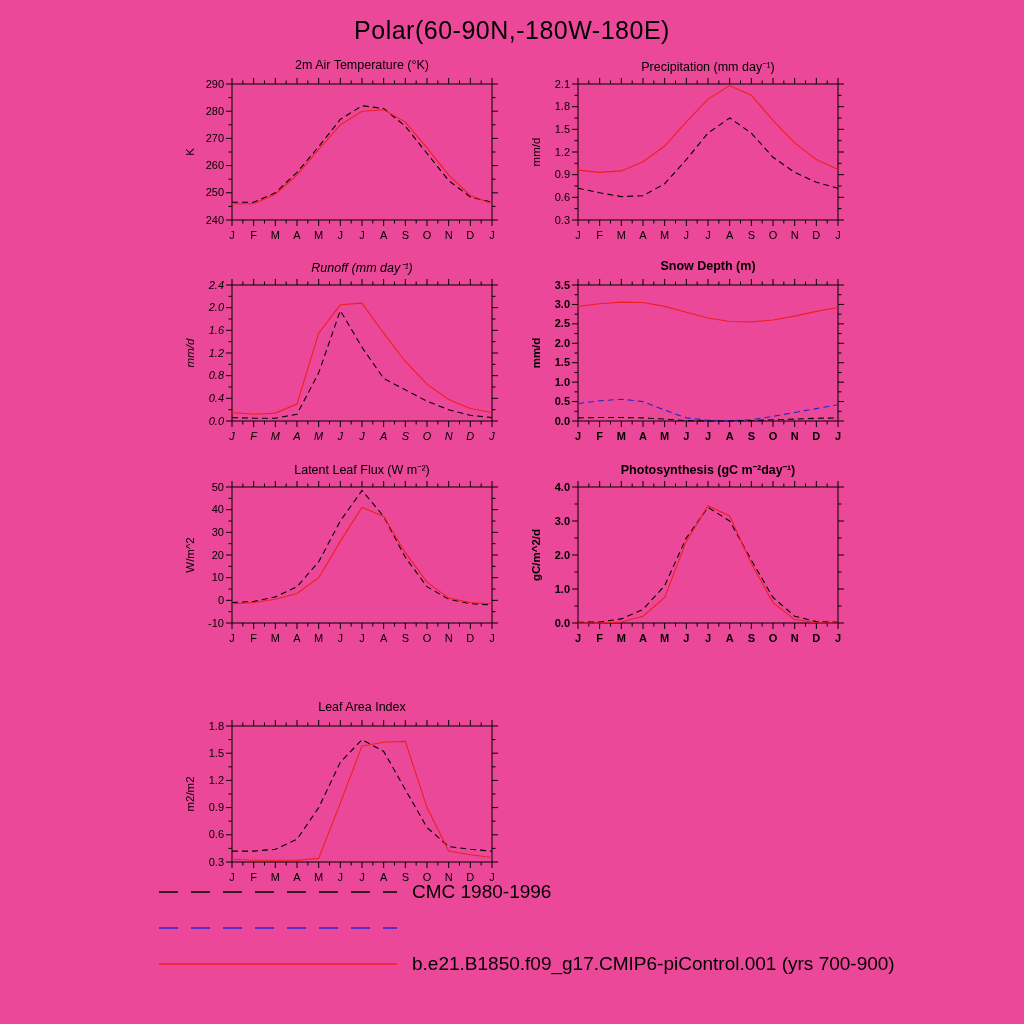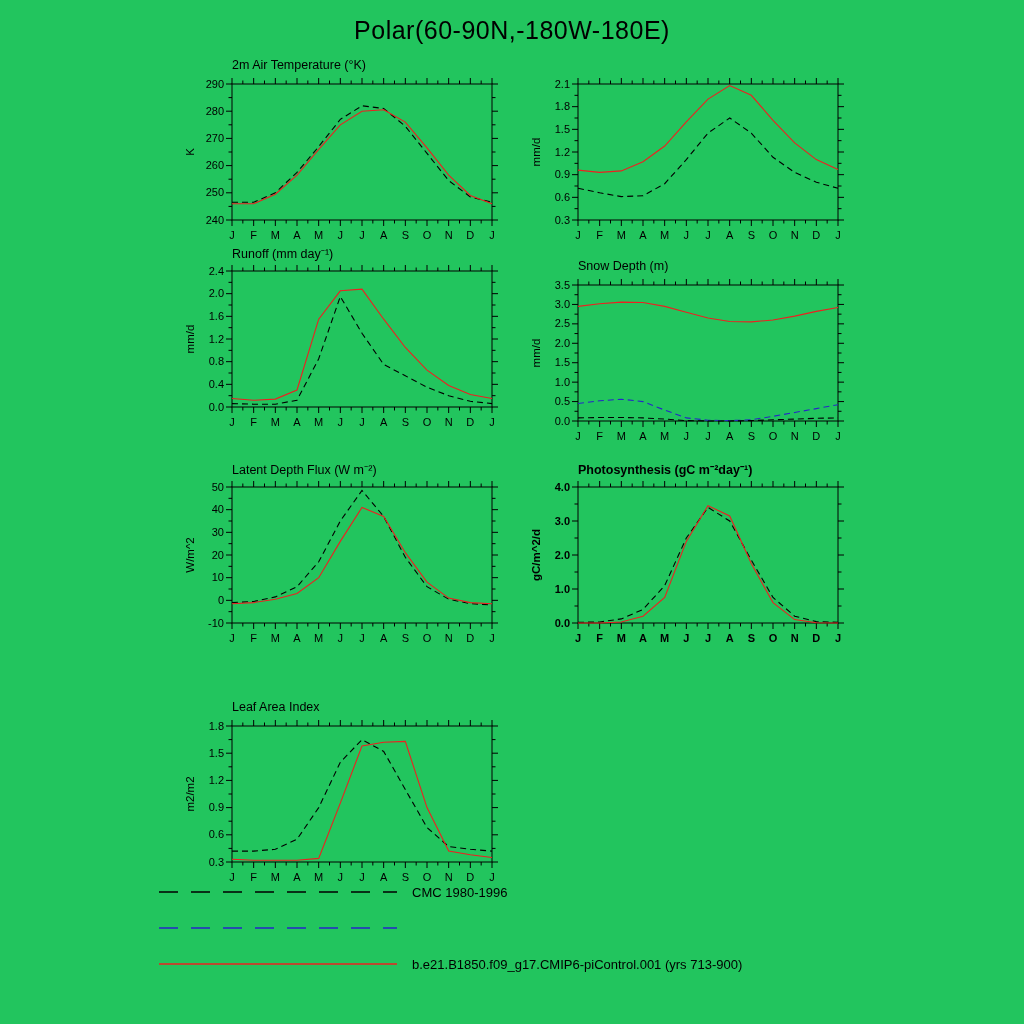--- a/index.html
+++ b/index.html
@@ -1,29 +1,29 @@
 <!DOCTYPE html>
 <html><head>
 <meta charset="utf-8">
 <style>
   html,body{margin:0;padding:0;background:#ffffff;}
-  .page{position:relative;width:1024px;height:1024px;background:#22c55e;
+  .page{position:relative;width:1024px;height:1024px;background:#ec4899;
         font-family:"Liberation Sans",sans-serif;color:#000;overflow:hidden;}
   .figure-title{position:absolute;top:16px;left:0;right:0;text-align:center;
         font-size:25px;font-weight:400;letter-spacing:0.5px;}
   .chart{position:absolute;width:340px;height:196px;}
-  .chart-title{position:absolute;top:0;left:60px;width:260px;
+  .chart-title{position:absolute;top:0;left:60px;width:260px;text-align:center;
         font-size:12.5px;white-space:nowrap;}
   .plot-holder{position:absolute;top:18px;left:0;width:340px;height:172px;}
   .ylabel{position:absolute;left:-67px;top:86px;width:174px;height:16px;
         text-align:center;font-size:11.5px;transform:rotate(-90deg);}
   svg text{font-family:"Liberation Sans",sans-serif;font-size:11px;fill:#000;}
   .legend{position:absolute;left:158px;top:874px;width:840px;}
   .legend-row{display:flex;align-items:center;height:36px;}
-  .legend-label{margin-left:14px;font-size:13px;white-space:nowrap;}
+  .legend-label{margin-left:14px;font-size:19px;white-space:nowrap;}
 </style>
 </head>
 <body>
 
 <div class="page">
 
   <div class="figure-title">Polar(60-90N,-180W-180E)</div>
 
   <div class="chart" style="left:172px;top:58px;">
     <div class="chart-title">2m Air Temperature (°K)</div>
@@ -120,20 +120,21 @@
           <line x1="309.16666666666663" y1="8" x2="309.16666666666663" y2="4.5" stroke="#000" stroke-width="1"></line>
           <line x1="320" y1="144" x2="320" y2="150" stroke="#000" stroke-width="1"></line>
           <line x1="320" y1="8" x2="320" y2="2" stroke="#000" stroke-width="1"></line>
           <text x="320" y="163" text-anchor="middle">J</text>
           <polyline points="60.0,126.3 81.7,126.3 103.3,116.8 125.0,96.4 146.7,70.6 168.3,43.4 190.0,29.8 211.7,32.5 233.3,50.2 255.0,77.4 276.7,104.6 298.3,120.9 320.0,126.3" fill="none" stroke="#000000" stroke-width="1.1" stroke-dasharray="6 4"></polyline>
           <polyline points="60.0,127.7 81.7,127.7 103.3,118.2 125.0,99.1 146.7,73.3 168.3,48.8 190.0,35.2 211.7,33.8 233.3,46.1 255.0,71.9 276.7,99.1 298.3,119.5 320.0,127.7" fill="none" stroke="#ee2020" stroke-width="1.1"></polyline>
         </svg></div>
   </div>
 
   <div class="chart" style="left:518px;top:58px;">
+    <div class="chart-title">Precipitation (mm day⁻¹)</div>
     <div class="ylabel">mm/d</div>
     <div class="plot-holder"><svg width="340" height="172">
           <rect x="60" y="8" width="260" height="136" fill="none" stroke="#000" stroke-width="1"></rect>
           <line x1="54" y1="144" x2="60" y2="144" stroke="#000" stroke-width="1"></line>
           <line x1="320" y1="144" x2="326" y2="144" stroke="#000" stroke-width="1"></line>
           <text x="52" y="147.5" text-anchor="end">0.3</text>
           <line x1="56.5" y1="132.66666666666669" x2="60" y2="132.66666666666669" stroke="#000" stroke-width="1"></line>
           <line x1="320" y1="132.66666666666669" x2="323.5" y2="132.66666666666669" stroke="#000" stroke-width="1"></line>
           <line x1="54" y1="121.33333333333334" x2="60" y2="121.33333333333334" stroke="#000" stroke-width="1"></line>
           <line x1="320" y1="121.33333333333334" x2="326" y2="121.33333333333334" stroke="#000" stroke-width="1"></line>
@@ -224,21 +225,21 @@
           <line x1="309.16666666666663" y1="144" x2="309.16666666666663" y2="147.5" stroke="#000" stroke-width="1"></line>
           <line x1="309.16666666666663" y1="8" x2="309.16666666666663" y2="4.5" stroke="#000" stroke-width="1"></line>
           <line x1="320" y1="144" x2="320" y2="150" stroke="#000" stroke-width="1"></line>
           <line x1="320" y1="8" x2="320" y2="2" stroke="#000" stroke-width="1"></line>
           <text x="320" y="163" text-anchor="middle">J</text>
           <polyline points="60.0,112.3 81.7,116.8 103.3,120.6 125.0,119.8 146.7,107.7 168.3,83.6 190.0,57.1 211.7,42.0 233.3,57.1 255.0,81.3 276.7,96.4 298.3,106.2 320.0,112.3" fill="none" stroke="#000000" stroke-width="1.1" stroke-dasharray="6 4"></polyline>
           <polyline points="60.0,94.1 81.7,96.4 103.3,94.9 125.0,85.8 146.7,70.0 168.3,45.8 190.0,23.1 211.7,9.5 233.3,19.3 255.0,44.3 276.7,66.9 298.3,83.6 320.0,93.4" fill="none" stroke="#ee2020" stroke-width="1.1"></polyline>
         </svg></div>
   </div>
 
-  <div class="chart" style="left:172px;top:245px;">
+  <div class="chart" style="left:172px;top:259px;font-style:italic;">
     <div class="chart-title">Runoff (mm day⁻¹)</div>
     <div class="ylabel">mm/d</div>
     <div class="plot-holder"><svg width="340" height="172">
           <rect x="60" y="8" width="260" height="136" fill="none" stroke="#000" stroke-width="1"></rect>
           <line x1="54" y1="144" x2="60" y2="144" stroke="#000" stroke-width="1"></line>
           <line x1="320" y1="144" x2="326" y2="144" stroke="#000" stroke-width="1"></line>
           <text x="52" y="147.5" text-anchor="end">0.0</text>
           <line x1="56.5" y1="132.66666666666666" x2="60" y2="132.66666666666666" stroke="#000" stroke-width="1"></line>
           <line x1="320" y1="132.66666666666666" x2="323.5" y2="132.66666666666666" stroke="#000" stroke-width="1"></line>
           <line x1="54" y1="121.33333333333333" x2="60" y2="121.33333333333333" stroke="#000" stroke-width="1"></line>
@@ -330,21 +331,21 @@
           <line x1="309.16666666666663" y1="144" x2="309.16666666666663" y2="147.5" stroke="#000" stroke-width="1"></line>
           <line x1="309.16666666666663" y1="8" x2="309.16666666666663" y2="4.5" stroke="#000" stroke-width="1"></line>
           <line x1="320" y1="144" x2="320" y2="150" stroke="#000" stroke-width="1"></line>
           <line x1="320" y1="8" x2="320" y2="2" stroke="#000" stroke-width="1"></line>
           <text x="320" y="163" text-anchor="middle">J</text>
           <polyline points="60.0,140.6 81.7,141.2 103.3,141.2 125.0,137.2 146.7,95.8 168.3,33.5 190.0,70.3 211.7,101.5 233.3,112.8 255.0,124.2 276.7,132.7 298.3,138.3 320.0,140.6" fill="none" stroke="#000000" stroke-width="1.1" stroke-dasharray="6 4"></polyline>
           <polyline points="60.0,135.5 81.7,137.2 103.3,136.1 125.0,127.0 146.7,56.2 168.3,27.8 190.0,26.1 211.7,56.2 233.3,84.5 255.0,107.2 276.7,122.5 298.3,131.5 320.0,135.5" fill="none" stroke="#ee2020" stroke-width="1.1"></polyline>
         </svg></div>
   </div>
 
-  <div class="chart" style="left:518px;top:259px;">
+  <div class="chart" style="left:518px;top:259px;font-weight:bold;">
     <div class="chart-title">Snow Depth (m)</div>
     <div class="ylabel">mm/d</div>
     <div class="plot-holder"><svg width="340" height="172">
           <rect x="60" y="8" width="260" height="136" fill="none" stroke="#000" stroke-width="1"></rect>
           <line x1="54" y1="144" x2="60" y2="144" stroke="#000" stroke-width="1"></line>
           <line x1="320" y1="144" x2="326" y2="144" stroke="#000" stroke-width="1"></line>
           <text x="52" y="147.5" text-anchor="end">0.0</text>
           <line x1="56.5" y1="134.28571428571428" x2="60" y2="134.28571428571428" stroke="#000" stroke-width="1"></line>
           <line x1="320" y1="134.28571428571428" x2="323.5" y2="134.28571428571428" stroke="#000" stroke-width="1"></line>
           <line x1="54" y1="124.57142857142858" x2="60" y2="124.57142857142858" stroke="#000" stroke-width="1"></line>
@@ -443,21 +444,21 @@
           <line x1="320" y1="144" x2="320" y2="150" stroke="#000" stroke-width="1"></line>
           <line x1="320" y1="8" x2="320" y2="2" stroke="#000" stroke-width="1"></line>
           <text x="320" y="163" text-anchor="middle">J</text>
           <polyline points="60.0,126.5 81.7,123.8 103.3,122.2 125.0,124.6 146.7,133.1 168.3,140.9 190.0,143.2 211.7,143.6 233.3,142.8 255.0,139.3 276.7,135.5 298.3,131.6 320.0,127.7" fill="none" stroke="#2626c9" stroke-width="1.1" stroke-dasharray="6 4"></polyline>
           <polyline points="60.0,140.9 81.7,140.5 103.3,140.5 125.0,140.9 146.7,142.1 168.3,143.6 190.0,144.0 211.7,144.0 233.3,143.6 255.0,142.8 276.7,142.1 298.3,141.3 320.0,140.9" fill="none" stroke="#000000" stroke-width="1.1" stroke-dasharray="6 4"></polyline>
           <polyline points="60.0,29.4 81.7,26.7 103.3,25.1 125.0,25.5 146.7,29.4 168.3,35.2 190.0,41.0 211.7,44.5 233.3,44.9 255.0,43.0 276.7,39.1 298.3,34.4 320.0,30.5" fill="none" stroke="#ee2020" stroke-width="1.1"></polyline>
         </svg></div>
   </div>
 
   <div class="chart" style="left:172px;top:461px;">
-    <div class="chart-title">Latent Depth Flux (W m⁻²)</div>
+    <div class="chart-title">Latent Leaf Flux (W m⁻²)</div>
     <div class="ylabel">W/m^2</div>
     <div class="plot-holder"><svg width="340" height="172">
           <rect x="60" y="8" width="260" height="136" fill="none" stroke="#000" stroke-width="1"></rect>
           <line x1="54" y1="144" x2="60" y2="144" stroke="#000" stroke-width="1"></line>
           <line x1="320" y1="144" x2="326" y2="144" stroke="#000" stroke-width="1"></line>
           <text x="52" y="147.5" text-anchor="end">-10</text>
           <line x1="56.5" y1="132.66666666666666" x2="60" y2="132.66666666666666" stroke="#000" stroke-width="1"></line>
           <line x1="320" y1="132.66666666666666" x2="323.5" y2="132.66666666666666" stroke="#000" stroke-width="1"></line>
           <line x1="54" y1="121.33333333333334" x2="60" y2="121.33333333333334" stroke="#000" stroke-width="1"></line>
           <line x1="320" y1="121.33333333333334" x2="326" y2="121.33333333333334" stroke="#000" stroke-width="1"></line>
@@ -761,17 +762,17 @@
     </div>
     <div class="legend-row">
       <svg width="240" height="6">
         <line x1="1" y1="3" x2="239" y2="3" stroke="#2626c9" stroke-width="1.3" stroke-dasharray="19 13"></line>
       </svg>
     </div>
     <div class="legend-row">
       <svg width="240" height="6">
         <line x1="1" y1="3" x2="239" y2="3" stroke="#ee2020" stroke-width="1.3"></line>
       </svg>
-      <span class="legend-label">b.e21.B1850.f09_g17.CMIP6-piControl.001 (yrs 713-900)</span>
+      <span class="legend-label">b.e21.B1850.f09_g17.CMIP6-piControl.001 (yrs 700-900)</span>
     </div>
   </div>
 
 </div>
 
 </body></html>

